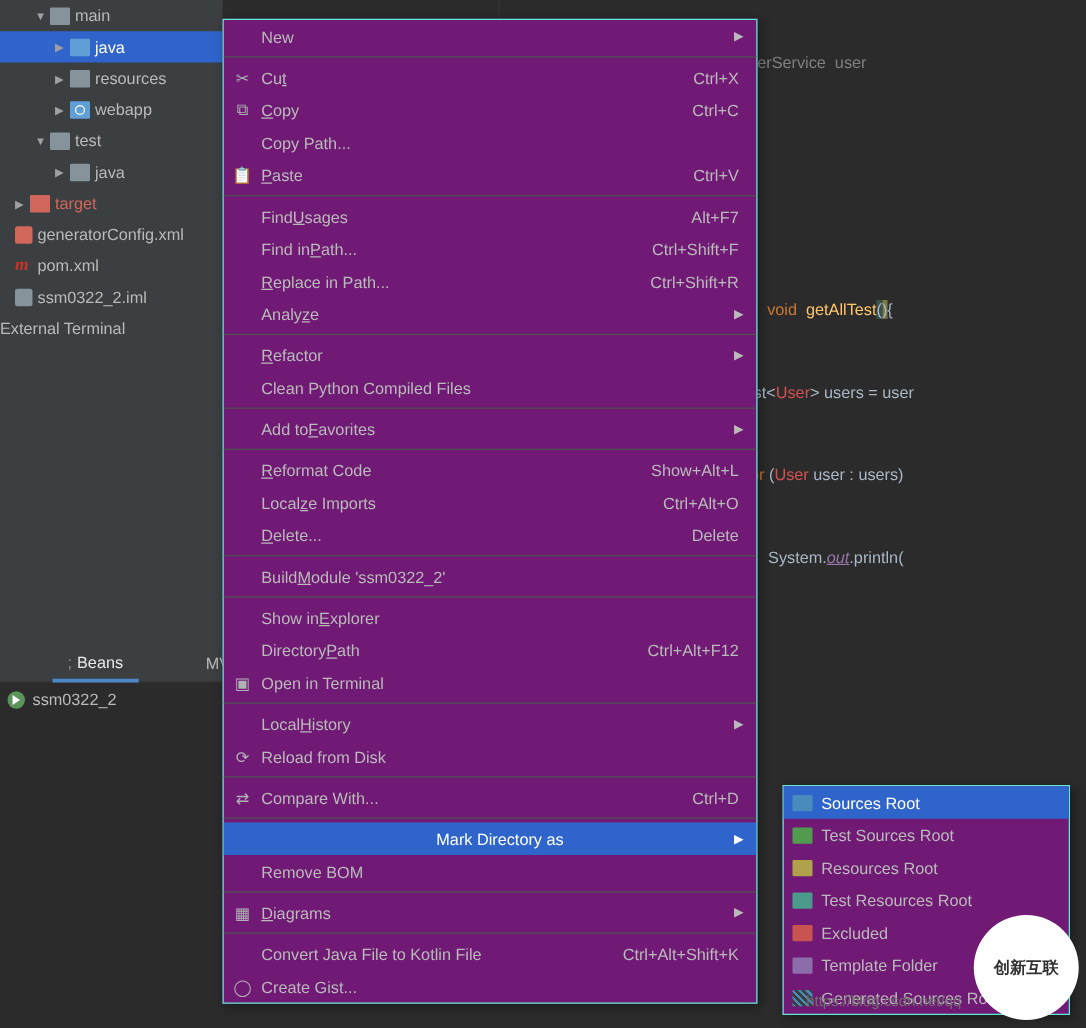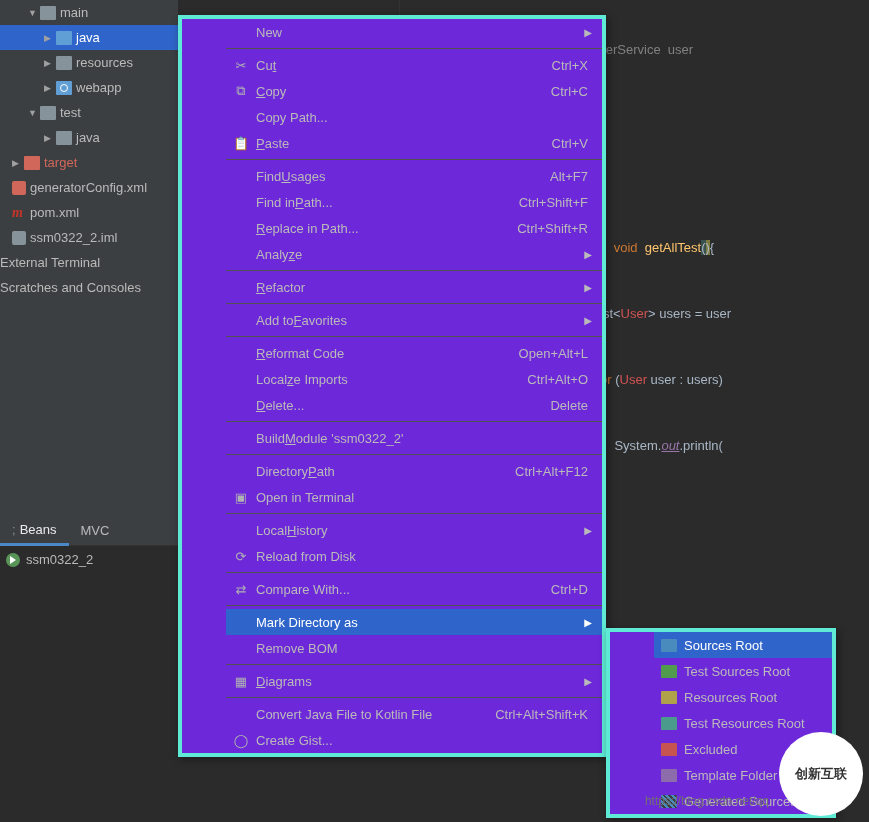--- a/index.html
+++ b/index.html
@@ -16,53 +16,53 @@
 .fldr.blue { background: #5f9fd6; }
 .fldr.orange { background: #d1675a; }
 .fldr.web { background: #5f9fd6; position: relative; }
 .fldr.web::after { content: ""; position: absolute; width: 6px; height: 6px; border: 1px solid #fff; border-radius: 50%; left: 4px; top: 3px; }
 .xml-ico { width: 14px; height: 14px; display: inline-block; margin-right: 4px; background: #d1675a; border-radius: 2px; }
 .pom-ico { width: 14px; height: 14px; display: inline-block; margin-right: 4px; color: #c9342a; font-style: italic; font-weight: bold; font-family: Georgia, serif; font-size: 14px; line-height: 14px; }
 .iml-ico { width: 14px; height: 14px; display: inline-block; margin-right: 4px; background: #87939a; border-radius: 2px; }
 
 
 .bottom-bar { position: absolute; left: 0; top: 516px; width: 178px; height: 30px; display:flex; align-items:center; border-bottom:1px solid #323232; background:#3c3f41;}
-.bottom-tab { padding: 6px 12px; color: #bababa; }
+.bottom-tab { padding: 6px 12px; color: #bababa; margin-left: 42px; }
 .bottom-tab.active { border-bottom: 3px solid #4a88c7; color: #eaeaea; }
 .run-panel { position: absolute; left: 0; top: 548px; width: 178px; }
 .run-item { display:flex; align-items:center; padding: 4px 6px; }
 .run-ico { width:14px;height:14px;border-radius:50%;background:#599559;margin-right:6px;display:inline-block;position:relative;}
 .run-ico::after{content:"";position:absolute;left:4px;top:3px;border-left:6px solid #fff;border-top:4px solid transparent;border-bottom:4px solid transparent;}
 
 
 .editor { position: absolute; left: 400px; top: 0; right: 0; height: 480px; background: #2b2b2b; font-family: "Consolas","Menlo",monospace; font-size: 15px; line-height: 33px; color: #a9b7c6; white-space: pre; overflow: hidden; }
 .gutter { position:absolute; left: 399px; top: 0; width: 40px; height: 480px; background: #313335; border-right: 1px solid #2b2b2b; text-align: right; padding-right: 8px; color: #606366; font-family: monospace; font-size: 13px; line-height: 33px;}
 .kw-orange { color: #cc7832; }
 .kw-yellow { color: #ffc66d; }
 .kw-purple { color: #9876aa; font-style: italic; text-decoration: underline; }
 .kw-type { color: #a9b7c6; }
 .kw-red { color: #d25252; }
 .kw-comment { color: #808080; }
 .paren-hl { background: #3b514d; }
 .paren-hl2 { background: #7d7a3f; }
 .breadcrumb { position:absolute; left:480px; top:486px; color:#909090; font-size:12px;}
 
 
-.menu { position: absolute; background: #6d28d9; border: 4px solid #5eead4; box-shadow: 2px 2px 8px rgba(0,0,0,.4); padding-left: 44px; }
+.menu { position: absolute; background: #701a75; border: 1px solid #5eead4; box-shadow: 2px 2px 8px rgba(0,0,0,.4); }
 .menu.main { left: 178px; top: 15px; width: 428px; }
 .menu-row { display: flex; align-items: center; height: 26px; padding-left: 30px; padding-right: 14px; position: relative; color: #bababa; }
-.menu-row.sel { background: #2f65ca; color: #fff; }
+.menu-row.sel { background: #2f65ca; color: #fff; justify-content: center; }
 .menu-row .sc { margin-left: auto; color: #bababa; }
 .menu-sep { height: 1px; background: #515151; margin: 3px 0; }
 .menu-arrow { position: absolute; right: 10px; font-size: 10px; }
 .menu-ico { position: absolute; left: 7px; width: 16px; text-align:center; font-size: 13px; color: #afb1b3; }
 .und { text-decoration: underline; }
 
 
-.submenu { left: 606px; top: 628px; width: 230px; }
+.submenu { left: 626px; top: 628px; width: 230px; }
 .sub-row { display: flex; align-items: center; height: 26px; padding-left: 30px; position: relative; color: #bababa; }
 .sub-row.sel { background: #2f65ca; color: #fff; }
 .sub-ico { width: 16px; height: 13px; position: absolute; left: 7px; border-radius: 1px; }
 .c-blue { background: #4a8bbd; }
 .c-green { background: #519b4f; }
 .c-yellow { background: #b0a24a; }
 .c-teal { background: #4a9b8b; }
 .c-red { background: #c75450; }
 .c-purple { background: #8d6cab; }
 .c-hatch { background: repeating-linear-gradient(45deg,#4a8bbd,#4a8bbd 2px,#3c3f41 2px,#3c3f41 4px); }
@@ -118,23 +118,20 @@
       <span class="pom-ico">m</span>
       <span>pom.xml</span>
     </div>
   <div class="tree-item" style="padding-left:12px">
       <span class="iml-ico"></span>
       <span>ssm0322_2.iml</span>
     </div>
   <div class="tree-item" style="padding-left:0px">
       <span>External Terminal</span>
     </div>
-  <div class="tree-item" style="padding-left:0px">
-      <span>Scratches and Consoles</span>
-    </div>
 </div>
 
 <div class="gutter">
   <div>22</div>
 </div>
 
 <div class="editor">
 <div style="padding-left:140px"><span class="kw-comment">//private UserService  user</span></div>
 <div>&nbsp;</div>
 <div>&nbsp;</div>
@@ -214,52 +211,60 @@
       <span class="und">z</span>
       <span>e</span>
       <span class="menu-arrow">▶</span>
     </div>
   <div class="menu-sep"></div>
   <div class="menu-row">
       <span class="und">R</span>
       <span>efactor</span>
       <span class="menu-arrow">▶</span>
     </div>
+  <div class="menu-row">
+      <span>Clean Python Compiled Files</span>
+    </div>
   <div class="menu-sep"></div>
   <div class="menu-row">
       <span>Add to </span>
       <span class="und">F</span>
       <span>avorites</span>
       <span class="menu-arrow">▶</span>
     </div>
   <div class="menu-sep"></div>
   <div class="menu-row">
       <span class="und">R</span>
       <span>eformat Code</span>
-      <span class="sc">Open+Alt+L</span>
+      <span class="sc">Show+Alt+L</span>
     </div>
   <div class="menu-row">
       <span>Local</span>
       <span class="und">z</span>
       <span>e Imports</span>
       <span class="sc">Ctrl+Alt+O</span>
     </div>
   <div class="menu-row">
       <span class="und">D</span>
       <span>elete...</span>
       <span class="sc">Delete</span>
     </div>
   <div class="menu-sep"></div>
   <div class="menu-row">
       <span>Build </span>
       <span class="und">M</span>
       <span>odule 'ssm0322_2'</span>
     </div>
   <div class="menu-sep"></div>
   <div class="menu-row">
+      <span>Show in </span>
+      <span class="und">E</span>
+      <span>xplorer</span>
+    </div>
+  <div class="menu-row">
       <span>Directory </span>
       <span class="und">P</span>
       <span>ath</span>
       <span class="sc">Ctrl+Alt+F12</span>
     </div>
   <div class="menu-row">
       <span class="menu-ico">▣</span>
       <span>Open in Terminal</span>
     </div>
   <div class="menu-sep"></div>

